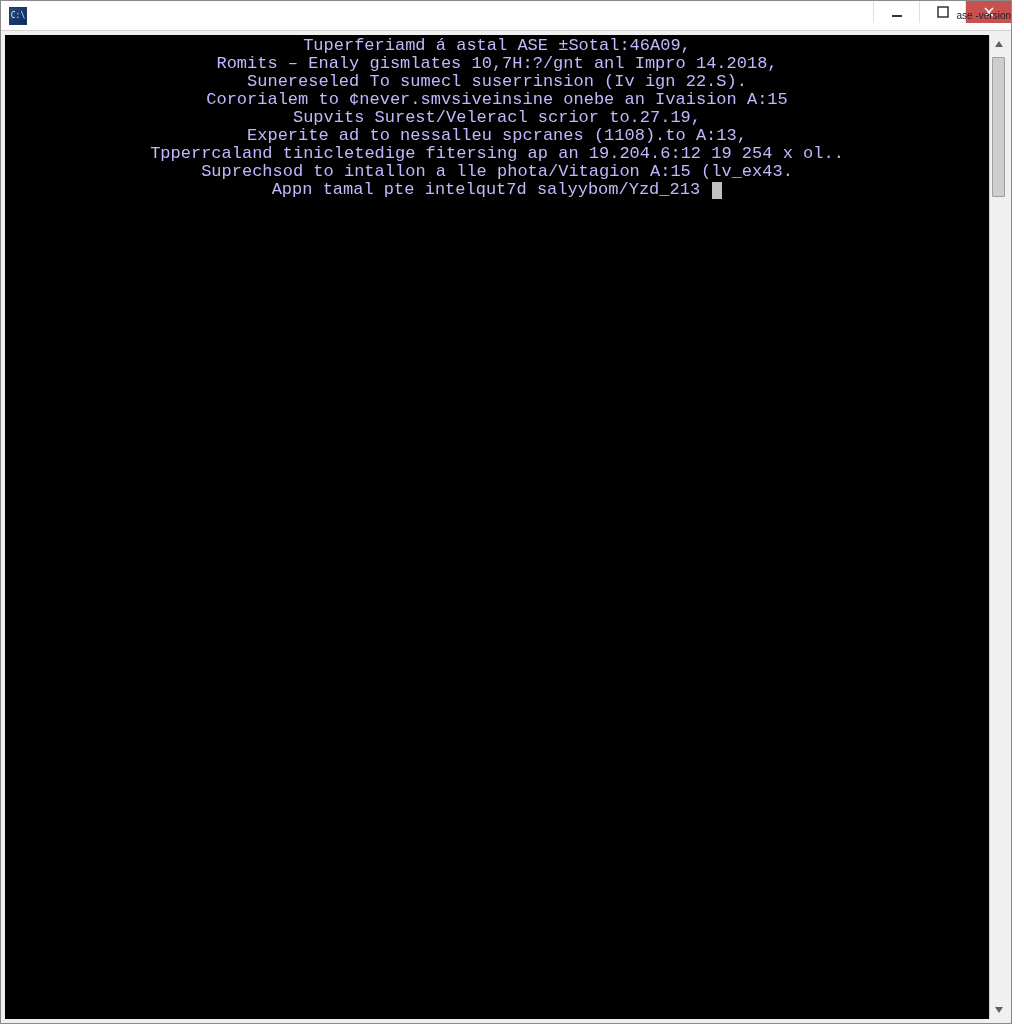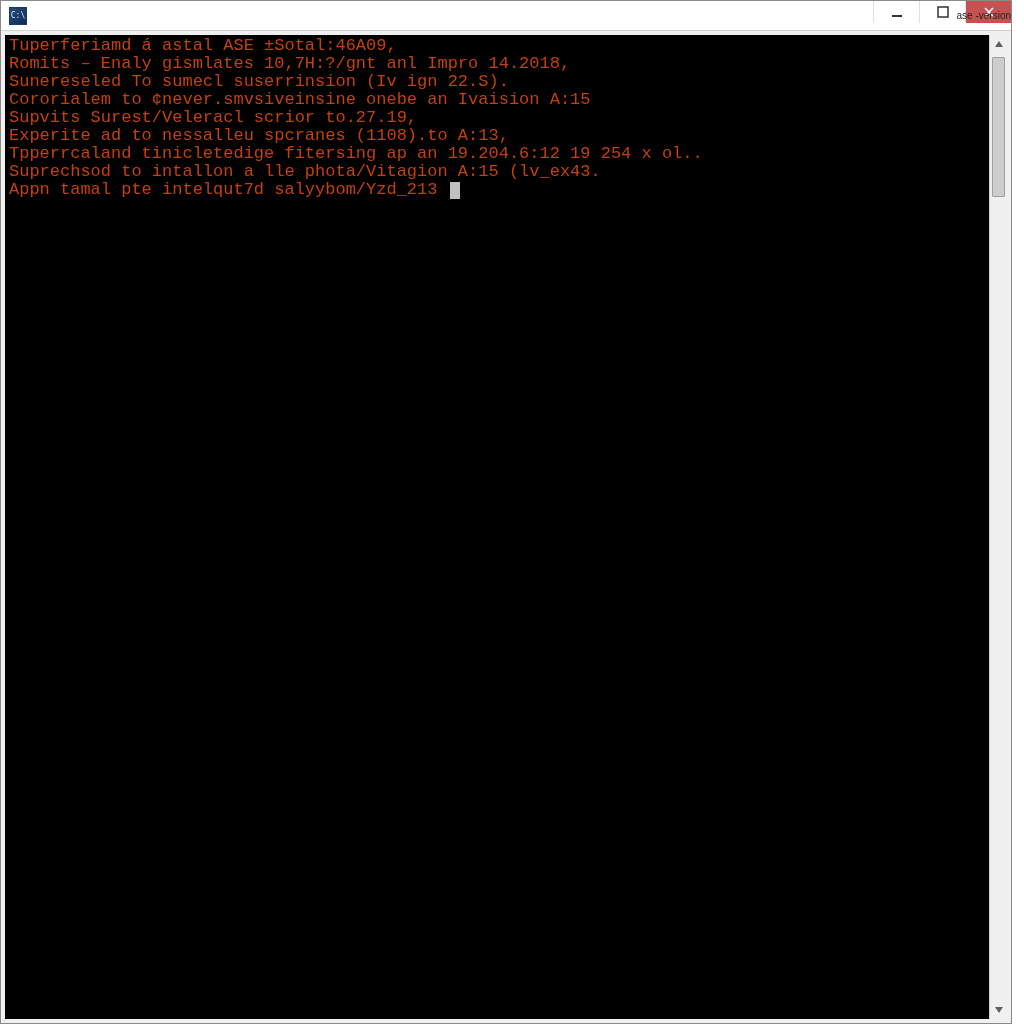--- a/index.html
+++ b/index.html
@@ -69,28 +69,29 @@
   .terminal-wrap {
     flex: 1;
     display: flex;
     background: #000;
     margin: 4px;
     margin-top: 4px;
   }
   .terminal {
     flex: 1;
     background: #000;
-    color: #c2410c;
+    color: #c4b5fd;
     font-family: "Consolas", "Courier New", monospace;
     font-size: 17px;
     line-height: 18px;
     padding: 2px 4px;
     white-space: pre;
     overflow: hidden;
     position: relative;
+    text-align: center;
   }
   .terminal .line { display:block; }
   .terminal .cursor {
     display:inline-block;
     width: 10px;
     height: 17px;
     background: #c0c0c0;
     vertical-align: text-bottom;
     margin-left: 2px;
   }

